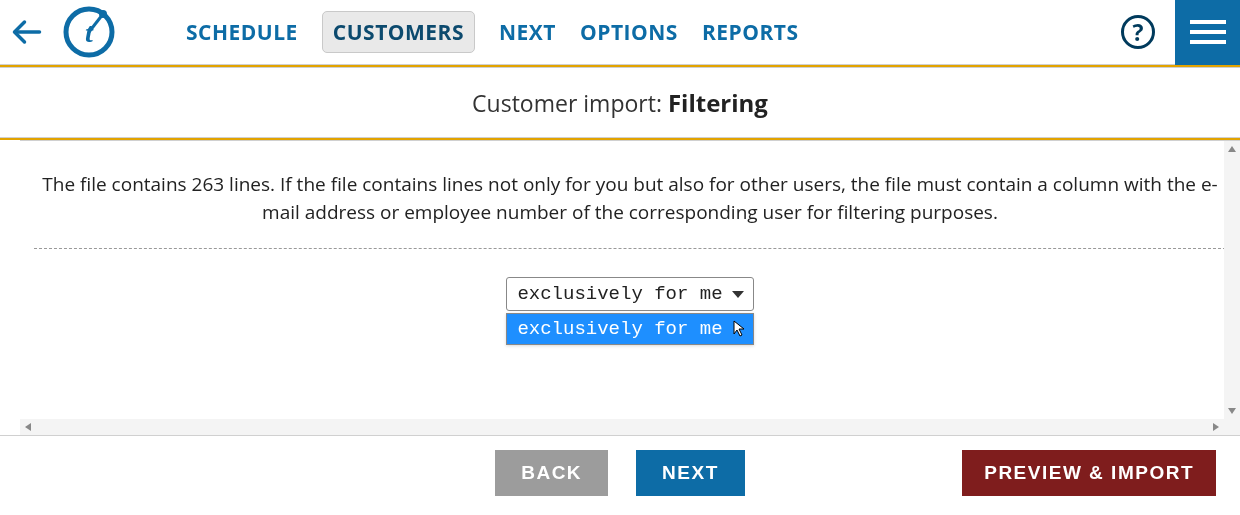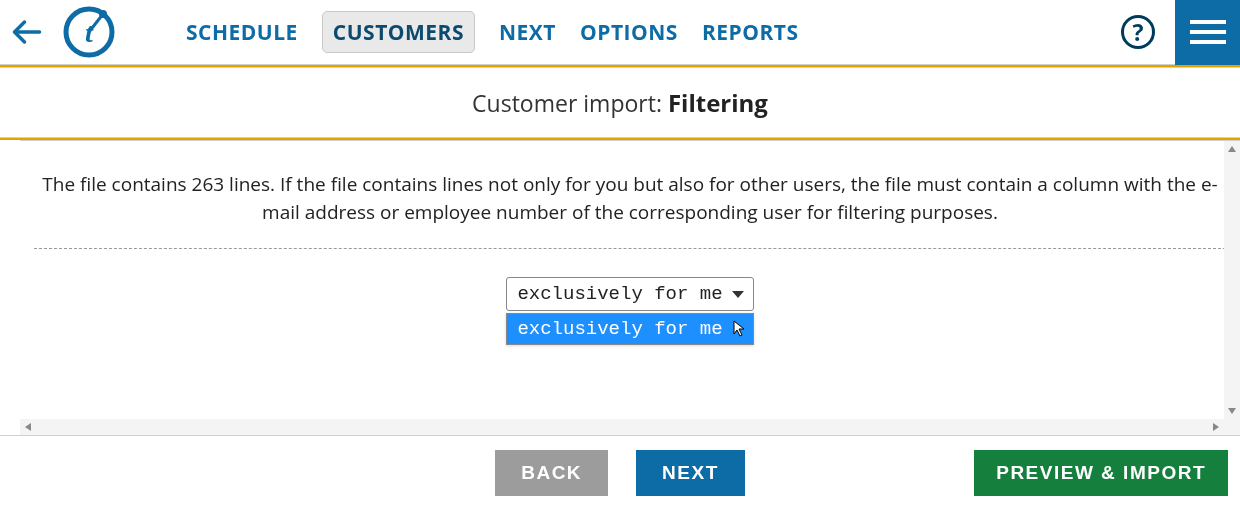--- a/index.html
+++ b/index.html
@@ -264,23 +264,23 @@
       cursor: pointer;
     }
     .btn-back {
       background: #9c9c9c;
       margin-right: 28px;
     }
     .btn-next {
       background: #0d6ca6;
     }
     .btn-preview {
-      background: #15803d;
-      position: absolute;
-      right: 12px;
+      background: #7f1d1d;
+      position: absolute;
+      right: 24px;
       padding: 0 22px;
     }
   </style>
 </head>
 <body>
 
 <div class="header">
   <div class="header-left">
     <div class="back-arrow">
       <svg viewBox="0 0 24 24" fill="none" stroke="#0d6ca6" stroke-width="2.8" stroke-linecap="round" stroke-linejoin="round">

